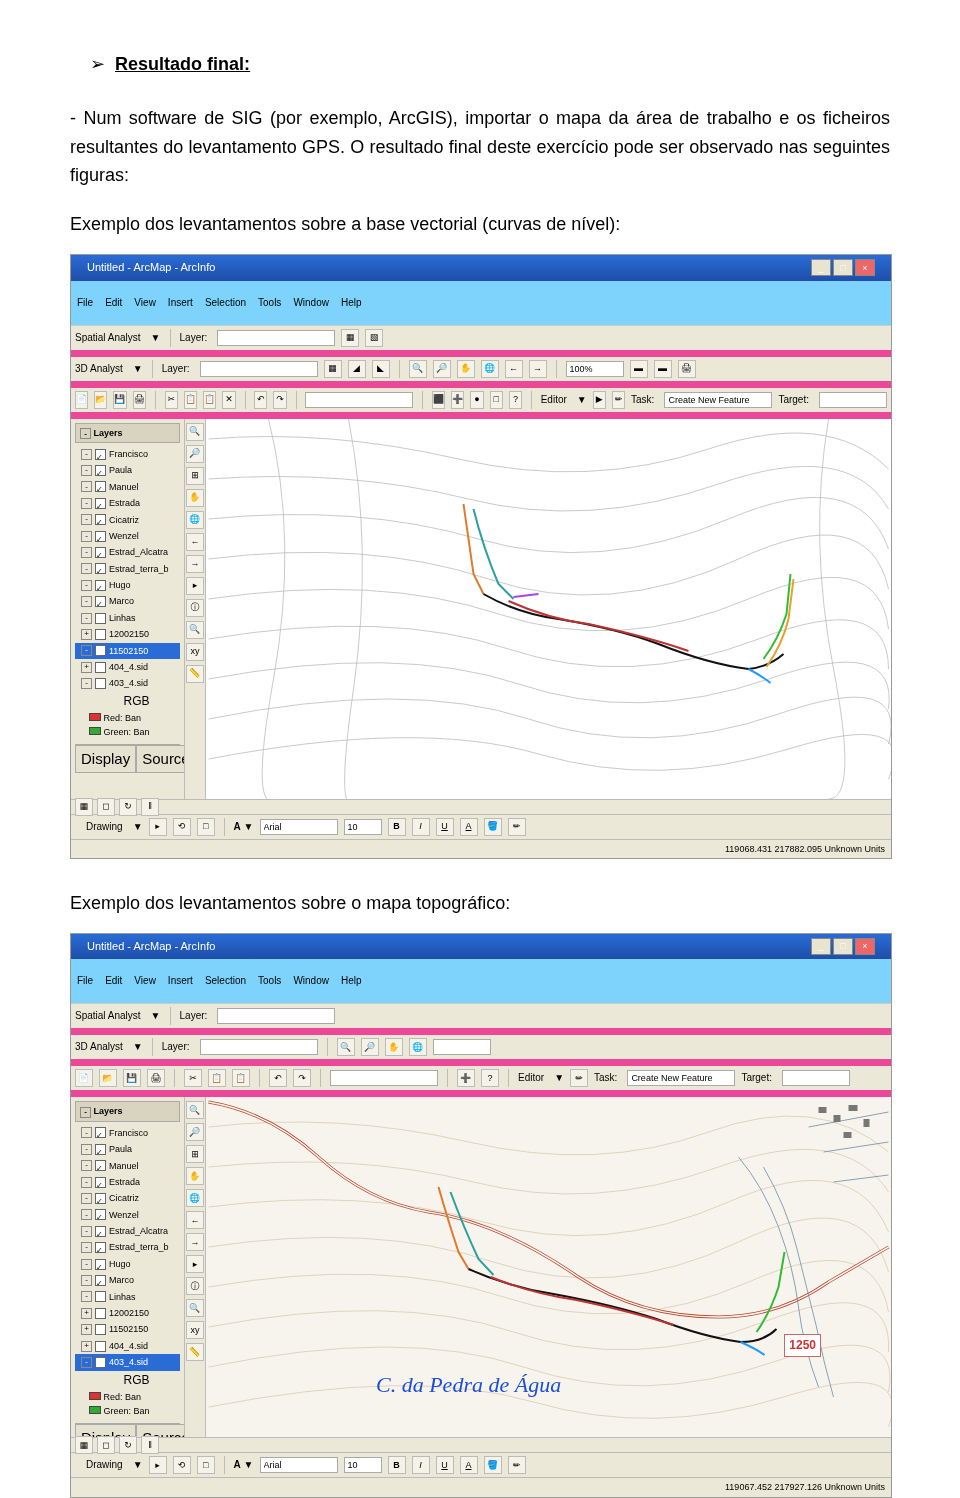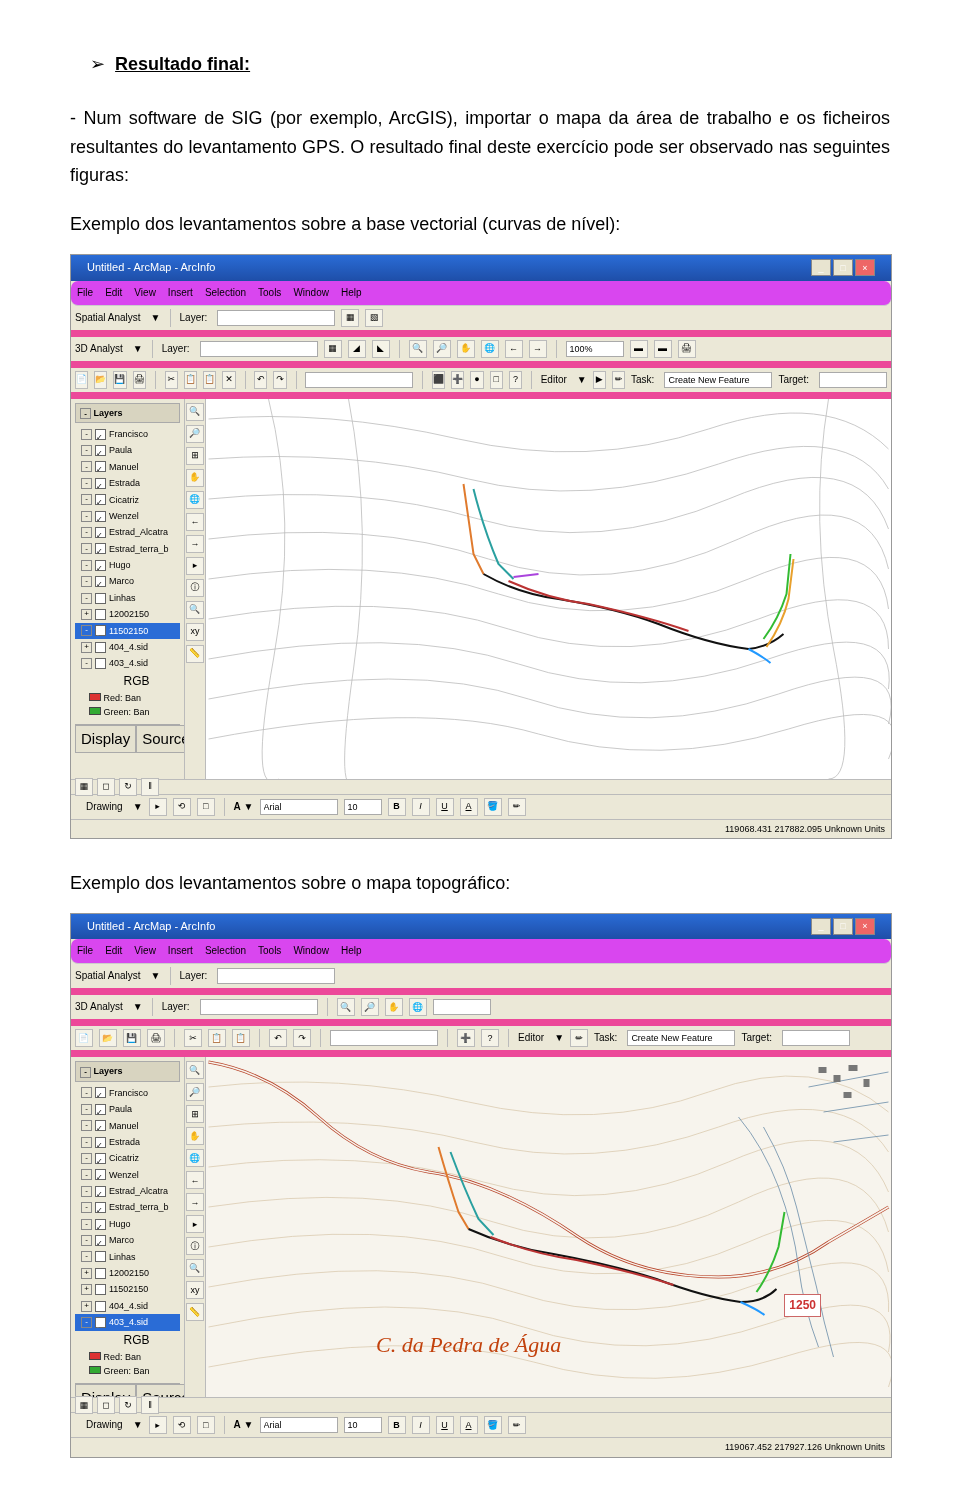--- a/index.html
+++ b/index.html
@@ -61,27 +61,26 @@
       height: 15px;
       background: #e8e4d0;
       border: 1px solid #888;
       font-size: 9px;
       display: flex;
       align-items: center;
       justify-content: center;
     }
     .window-btn.close { background: #e66; color: #fff; }
     .menubar {
-      background: #d946ef;
-      padding: 4px 6px;
+      background: #7dd3fc;
+      padding: 14px 6px;
       border-bottom: 1px solid #ccc;
       display: flex;
       gap: 12px;
       font-size: 10px;
-      border-radius: 7px;
     }
     .toolbar {
       background: #ebe8d7;
       padding: 3px 4px;
       border-bottom: 7px solid #ec4899;
       display: flex;
       align-items: center;
       gap: 6px;
       font-size: 10px;
     }
@@ -186,21 +185,21 @@
       inset: 0;
       background: #f7f4ed;
     }
     .map2-label {
       position: absolute;
       bottom: 35px;
       left: 170px;
       font-family: serif;
       font-style: italic;
       font-size: 22px;
-      color: #c2410c;
+      color: #1d4ed8;
     }
     .map2-number {
       position: absolute;
       right: 70px;
       bottom: 80px;
       background: #fff;
       border: 1px solid #c66;
       color: #c33;
       font-weight: bold;
       padding: 1px 4px;

